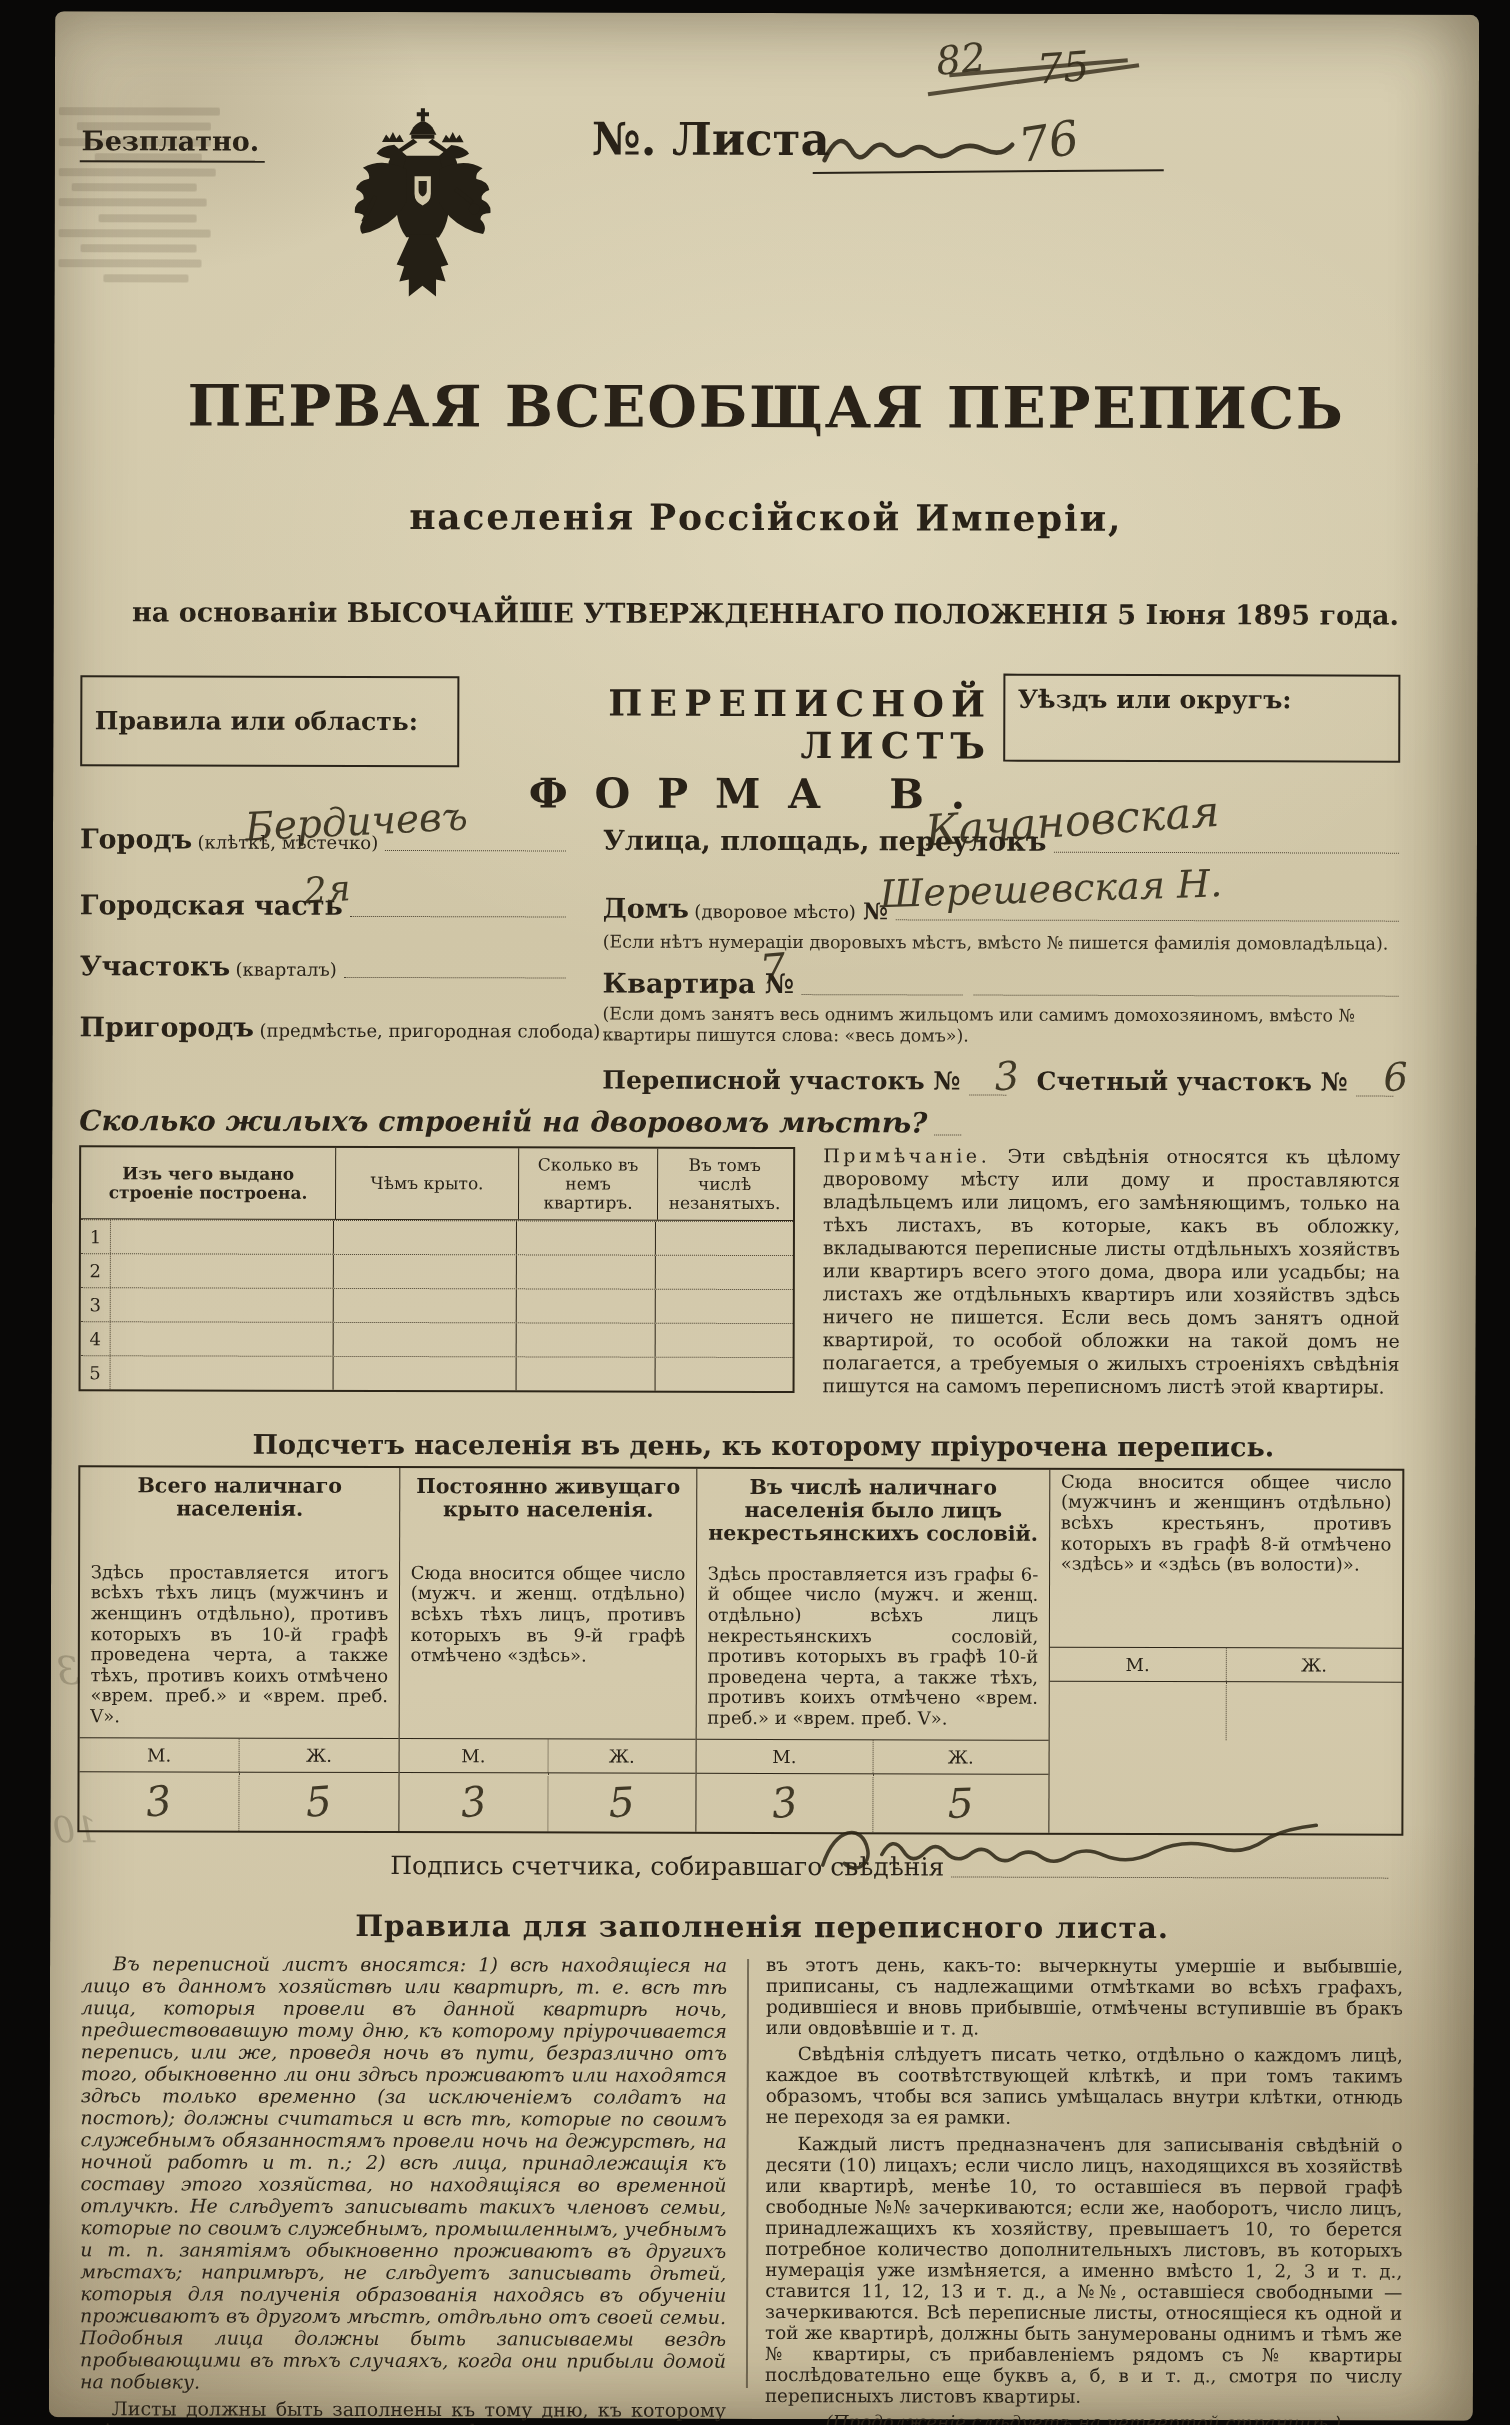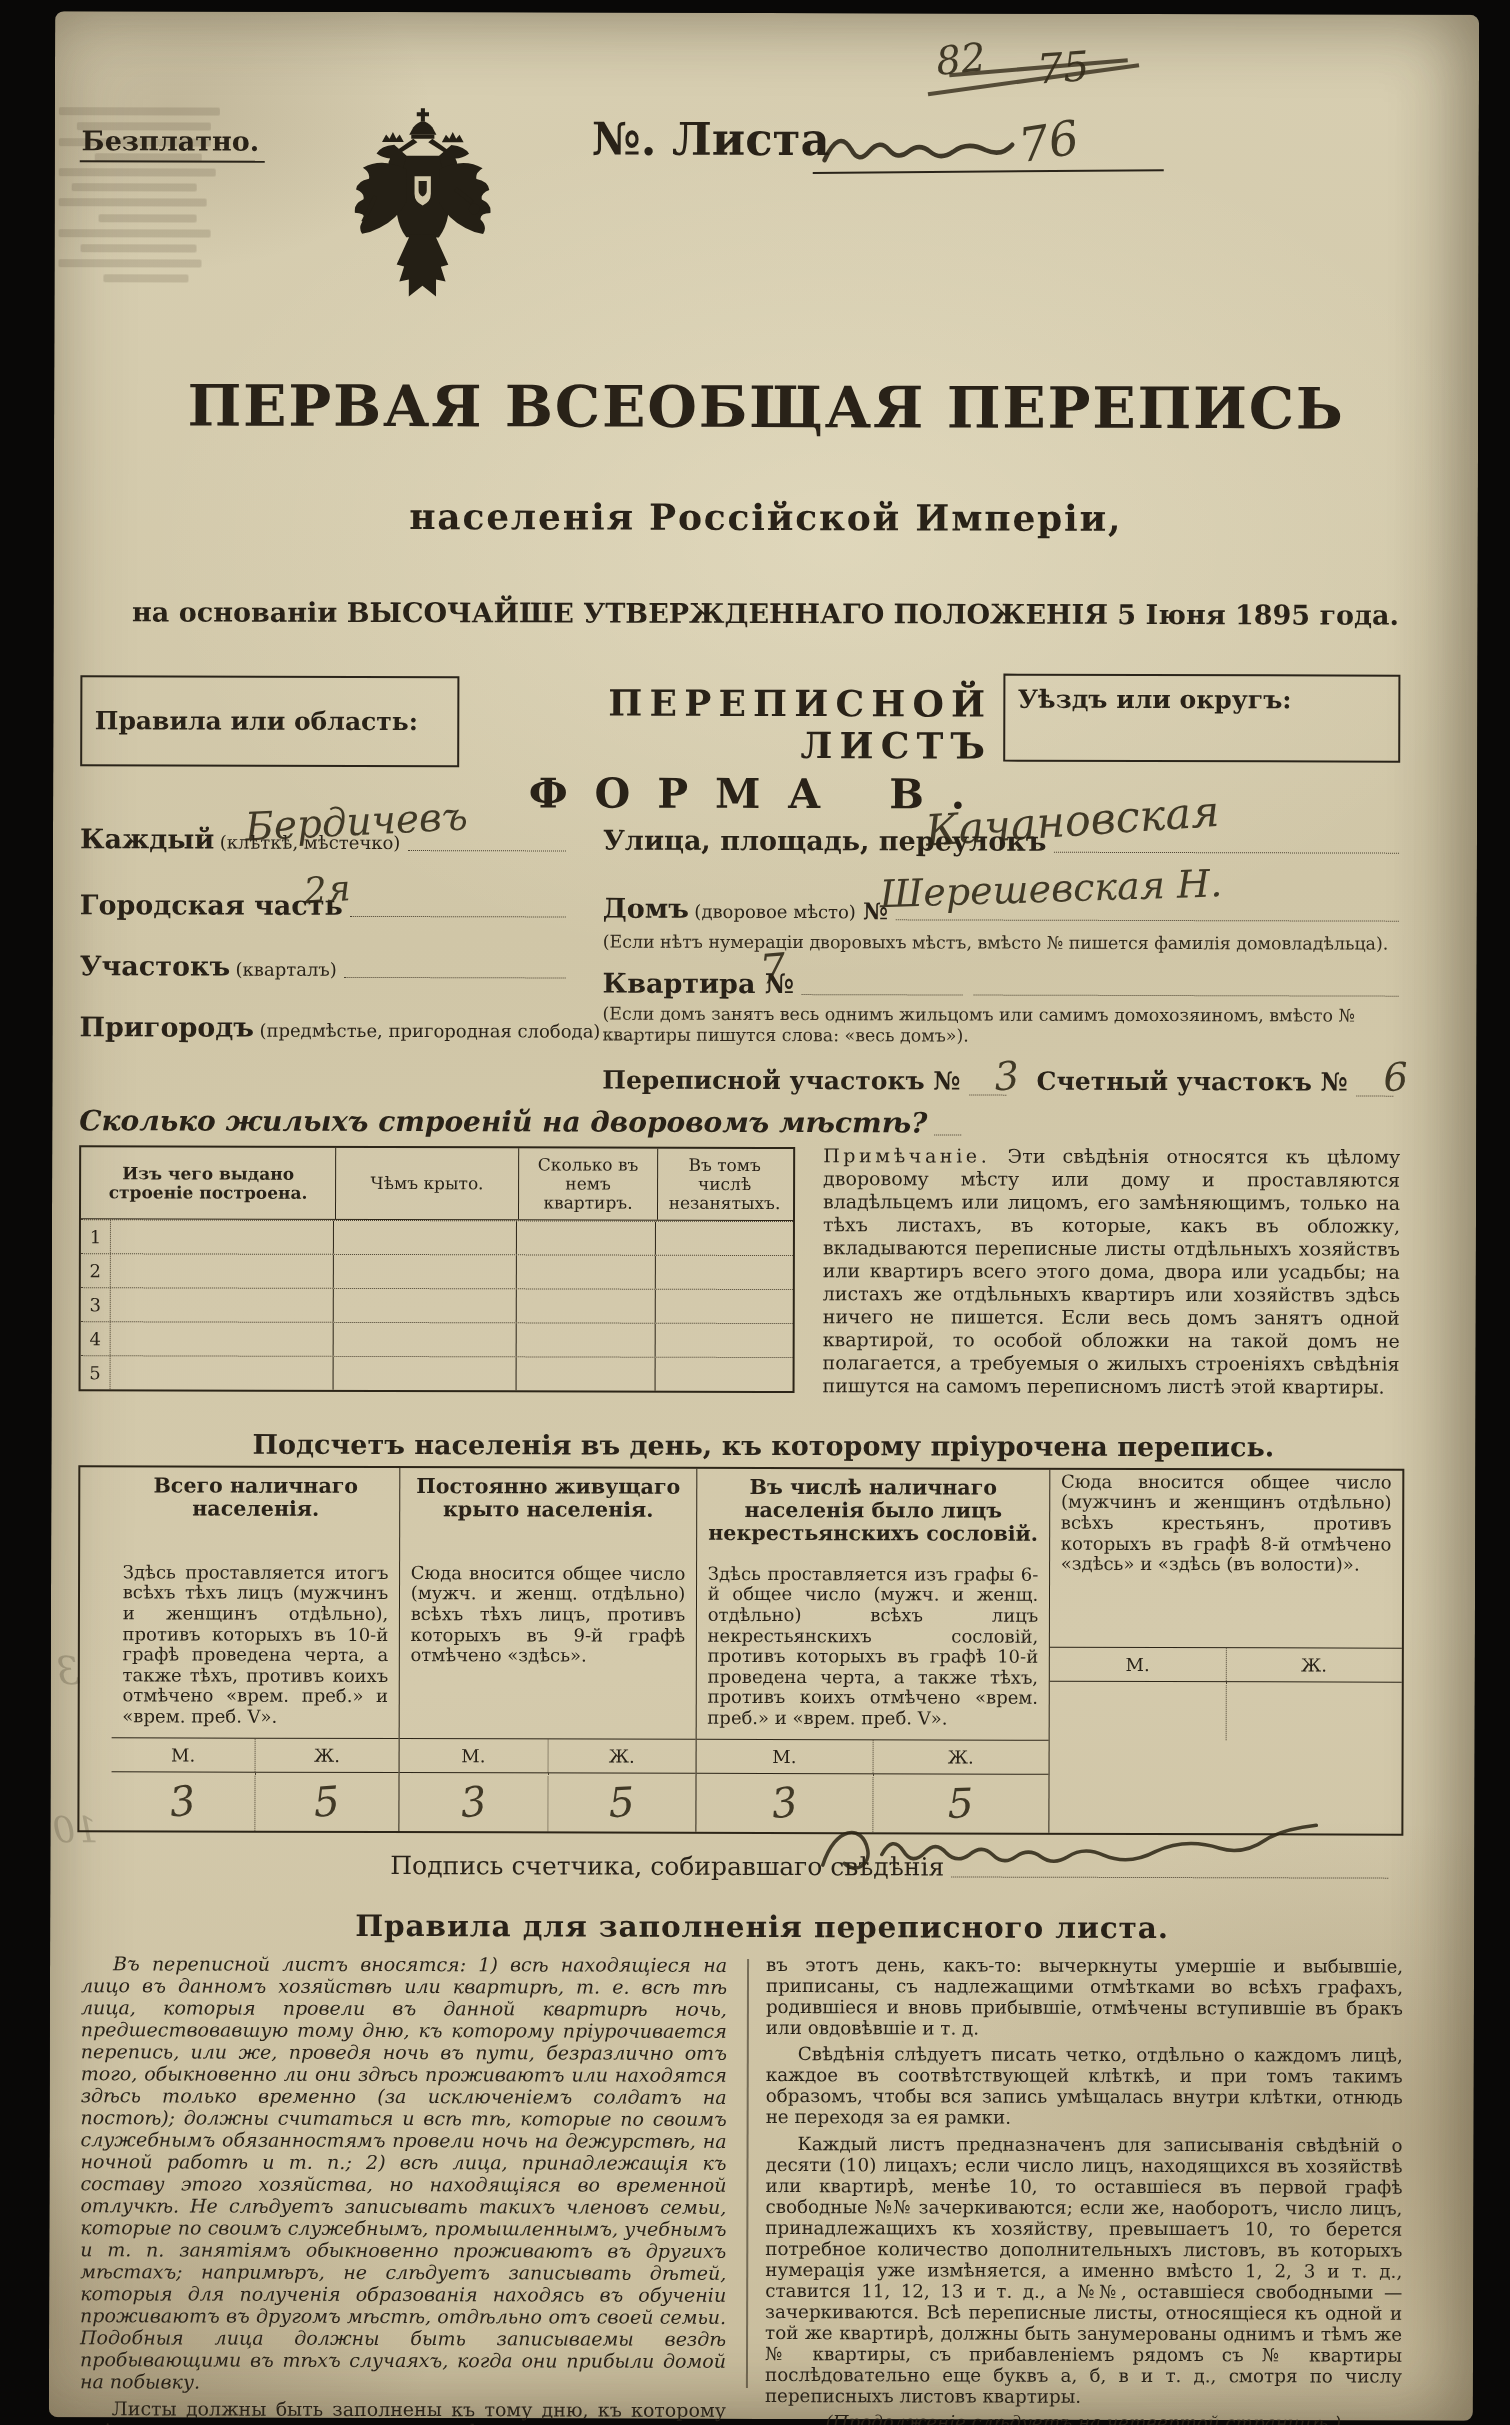--- a/index.html
+++ b/index.html
@@ -122,21 +122,21 @@
   </div>
   <div class="abs" style="left:420px; top:669px; width:519px; text-align:right;">
     <div class="b" style="font-size:36px; letter-spacing:7.2px; padding-left:7.2px;">ПЕРЕПИСНОЙ ЛИСТЪ</div>
     <div class="b" style="font-size:41px; letter-spacing:27px; padding-left:27px; margin-top:3.6px;">ФОРМА В.</div>
   </div>
   <div class="abs" style="left:950px; top:660px; width:397px; height:88px; border:2.7px solid #2a241a;">
     <div class="b" style="font-size:25px; margin:9px 0 0 12.5px;">Уѣздъ или округъ:</div>
   </div>
 
   <div class="row" style="left:27px; top:812px; width:490px;">
-    <span class="lblmain">Каждый</span>
+    <span class="lblmain">Городъ</span>
     <span class="lblnote">(клѣткѣ, мѣстечко)</span>
     <span class="dots"></span>
     <span class="abs hw" style="left:165px; top:-25px; font-size:39px; transform:rotate(-3deg);">Бердичевъ</span>
   </div>
   <div class="row" style="left:27px; top:878px; width:490px;">
     <span class="lblmain">Городская часть</span>
     <span class="dots"></span>
     <span class="abs hw" style="left:224px; top:-21.5px; font-size:36px; transform:rotate(-4deg);">2я</span>
   </div>
   <div class="row" style="left:27px; top:939px; width:490px;">
@@ -232,21 +232,21 @@
 
   <div class="abs" style="left:771px; top:1131px; width:577px; font-size:19px; line-height:23px; text-align:justify;">
     <span style="letter-spacing:3.6px;">Примѣчаніе.</span>
     <span>Эти свѣдѣнія относятся къ цѣлому дворовому мѣсту или дому и проставляются владѣльцемъ или лицомъ, его замѣняющимъ, только на тѣхъ листахъ, въ которые, какъ въ обложку, вкладываются переписные листы отдѣльныхъ хозяйствъ или квартиръ всего этого дома, двора или усадьбы; на листахъ же отдѣльныхъ квартиръ или хозяйствъ здѣсь ничего не пишется. Если весь домъ занятъ одной квартирой, то особой обложки на такой домъ не полагается, а требуемыя о жилыхъ строеніяхъ свѣдѣнія пишутся на самомъ переписномъ листѣ этой квартиры.</span>
   </div>
 
   <div class="abs ctr b" style="top:1417px; font-size:27px;">Подсчетъ населенія въ день, къ которому пріурочена перепись.</div>
 
   <div class="ct" style="left:27px; top:1454px;">
 
-    <div class="cg" style="width:319px;padding-left:32px;">
+    <div class="cg" style="width:319px;">
       <div class="cg-head">Всего наличнаго населенія.</div>
       <div class="cg-body">Здѣсь проставляется итогъ всѣхъ тѣхъ лицъ (мужчинъ и женщинъ отдѣльно), противъ которыхъ въ 10-й графѣ проведена черта, а также тѣхъ, противъ коихъ отмѣчено «врем. преб.» и «врем. преб. V».</div>
       <div class="cg-sub">
         <div class="half">М.</div>
         <div class="half">Ж.</div>
       </div>
       <div class="cg-val">
         <div class="half">
             <span class="hw valhw" style="transform:rotate(-6deg);">3</span>
           </div>

